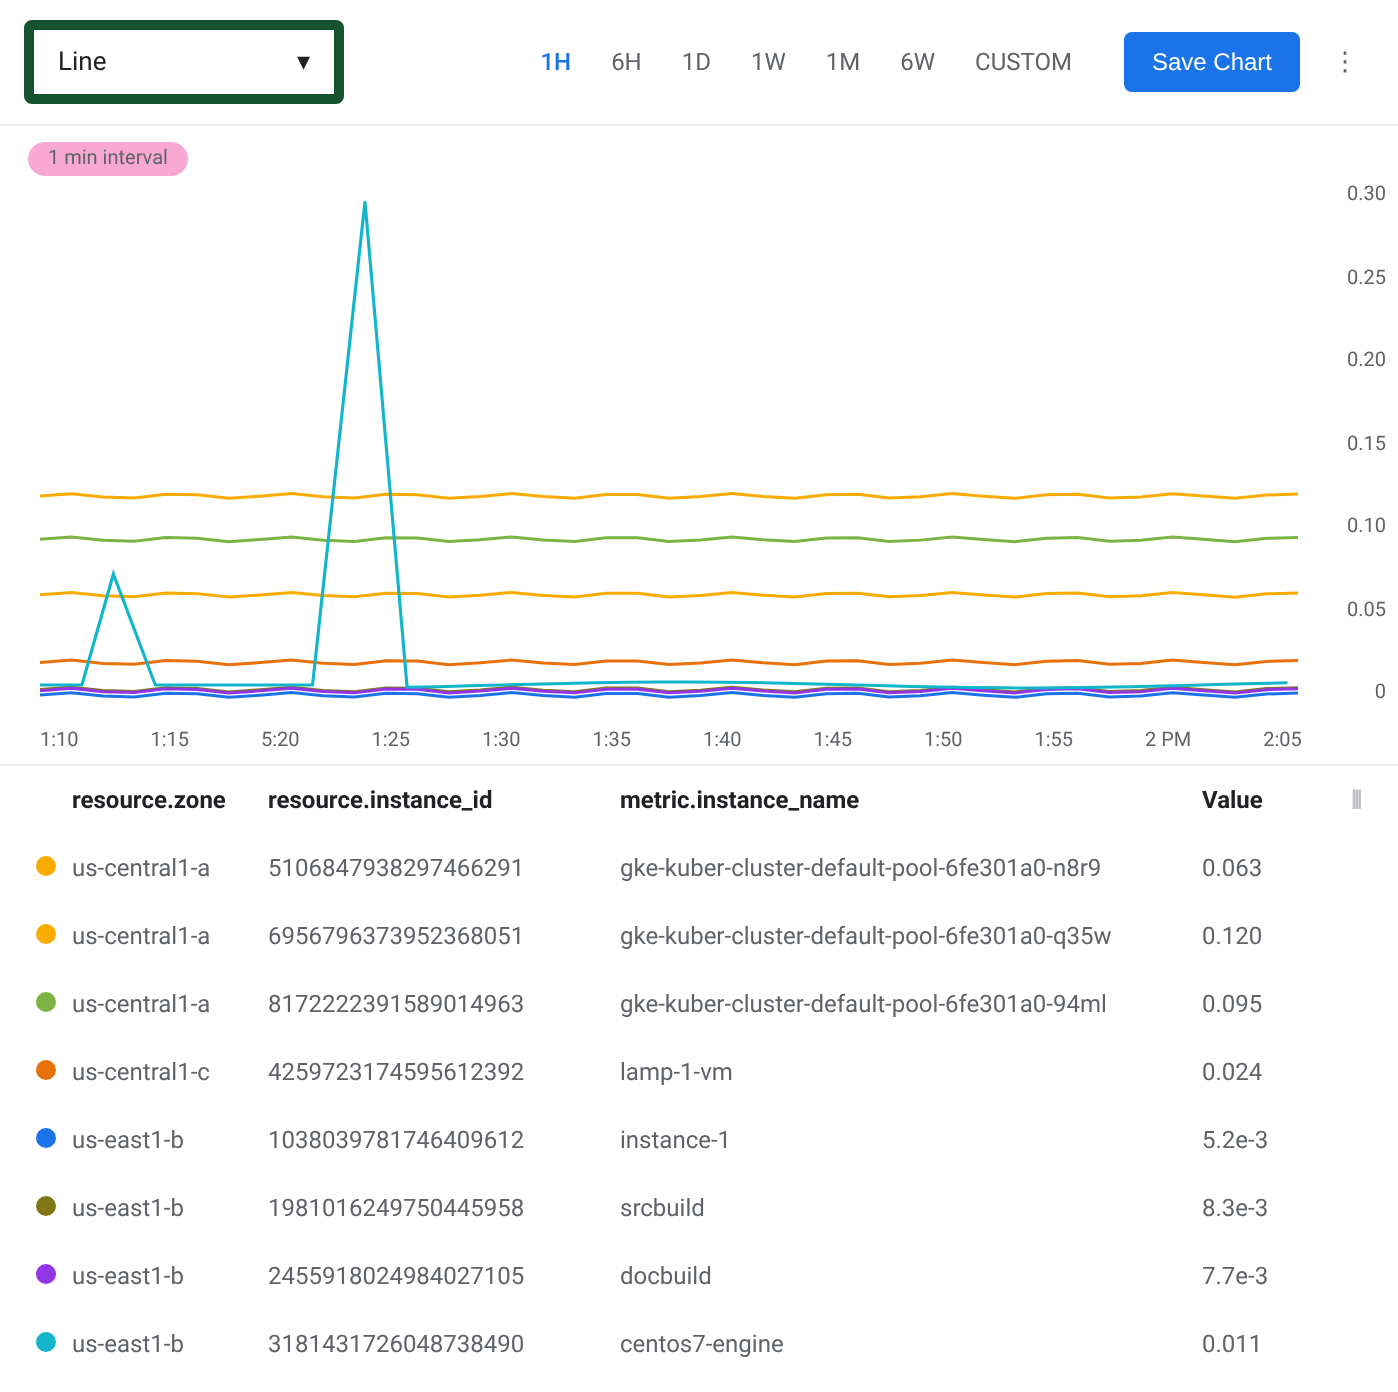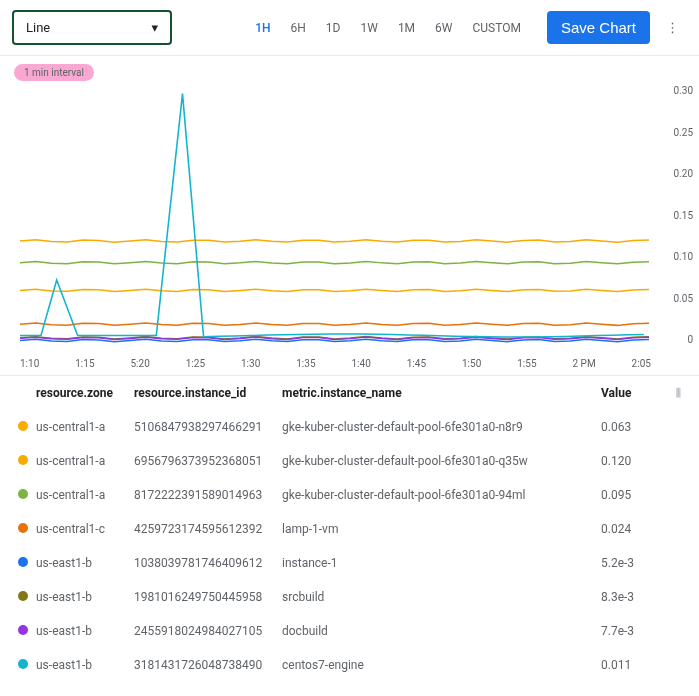--- a/index.html
+++ b/index.html
@@ -1,35 +1,35 @@
 <!DOCTYPE html>
 <html><head>
 <meta charset="utf-8">
 <style>
 * { box-sizing: border-box; margin: 0; padding: 0; }
 body { font-family: Roboto, Arial, sans-serif; font-size: 13px; color: #202124; background: #fff; width: 699px; }
 .toolbar { display: flex; align-items: center; padding: 10px 12px; border-bottom: 1px solid #e8eaed; gap: 8px; }
-.chart-type { display: flex; align-items: center; justify-content: space-between; border: 2px solid #14532d; border-radius: 4px; padding: 8px 12px; width: 160px; cursor: pointer; }
+.chart-type { display: flex; align-items: center; justify-content: space-between; border: 5px solid #14532d; border-radius: 4px; padding: 8px 12px; width: 160px; cursor: pointer; }
 .timerange { display: flex; gap: 0; margin-left: auto; }
 .timerange span { padding: 6px 10px; color: #5f6368; cursor: pointer; font-size: 12px; }
 .timerange span.active { color: #1a73e8; font-weight: 500; }
-.save-btn { background: #1a73e8; color: #fff; border: none; border-radius: 4px; padding: 8px 14px; font-size: 15px; cursor: pointer; margin-left: 8px; }
+.save-btn { background: #1a73e8; color: #fff; border: none; border-radius: 4px; padding: 8px 14px; font-size: 12px; cursor: pointer; margin-left: 8px; }
 .more-icon { padding: 0 8px; cursor: pointer; color: #5f6368; }
 .interval-badge { display: inline-block; background: #f9a8d4; color: #5f6368; border-radius: 10px; padding: 3px 10px; font-size: 10px; margin: 8px 0 4px 14px; }
 .chart-area { position: relative; height: 290px; padding: 0 50px 30px 20px; }
 .y-labels { position: absolute; right: 6px; top: 0; height: 260px; display: flex; flex-direction: column; justify-content: space-between; font-size: 10px; color: #5f6368; text-align: right; }
 .x-labels { position: absolute; bottom: 6px; left: 20px; right: 48px; display: flex; justify-content: space-between; font-size: 10px; color: #5f6368; }
 svg.plot { width: 100%; height: 260px; }
 .table { width: 100%; }
 .thead, .trow { display: flex; align-items: center; padding: 10px 18px; font-size: 12px; }
 .thead { font-weight: 700; color: #202124; border-top: 1px solid #e8eaed; }
 .trow { color: #5f6368; }
 .col-dot { width: 18px; }
 .col-zone { width: 98px; }
-.col-id { width: 148px; }
+.col-id { width: 176px; }
 .col-name { flex: 1; }
 .col-val { width: 60px; text-align: left; }
 .col-icon { width: 20px; text-align: right; color: #bdc1c6; }
 .dot { width: 10px; height: 10px; border-radius: 50%; display: inline-block; }
 .chev { display: inline-block; }
 </style>
 </head>
 <body>
 
 

